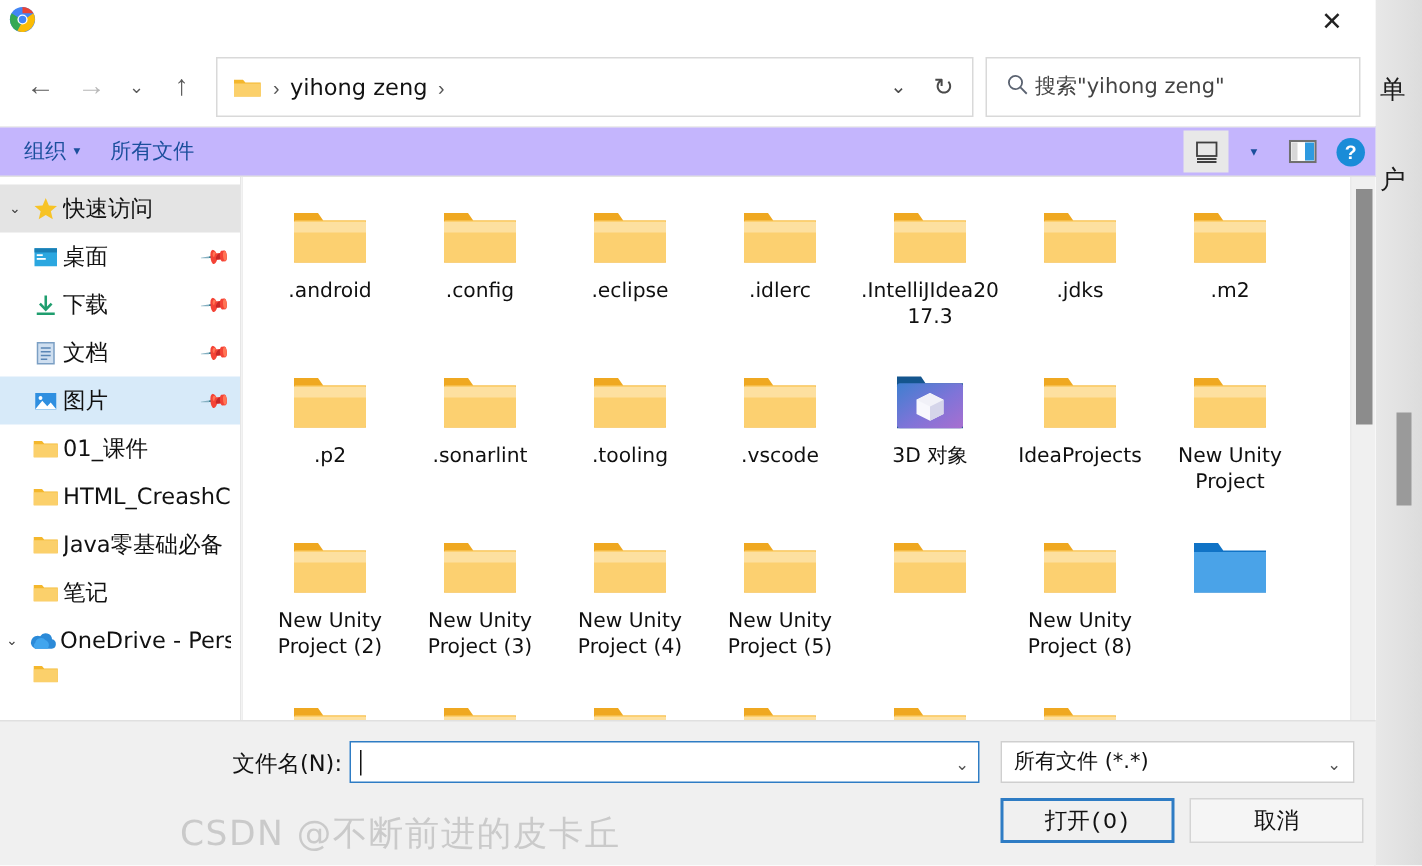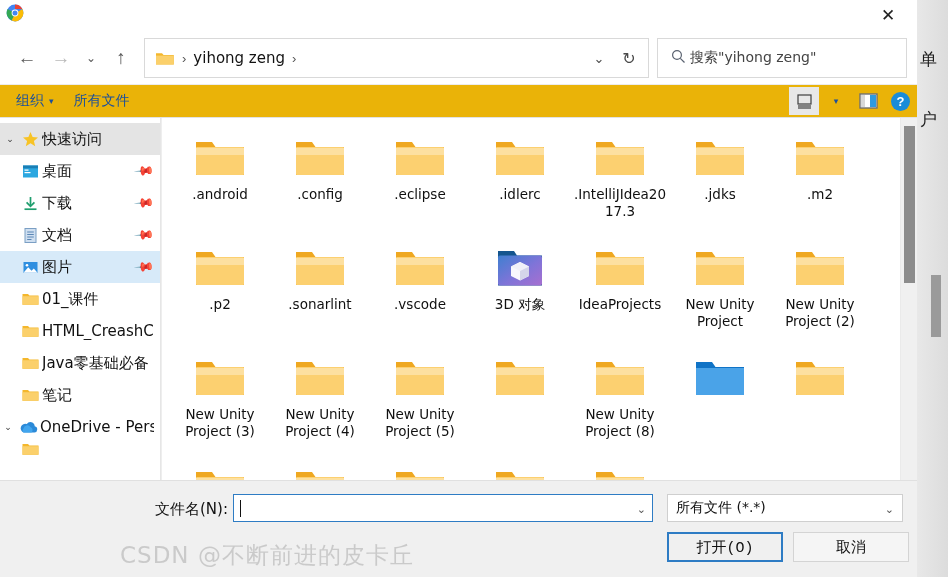--- a/index.html
+++ b/index.html
@@ -91,21 +91,21 @@
     width: 250px; height: 40px; flex: 0 0 250px;
     border: 1px solid #d9d9d9; background: #fff;
     display: flex; align-items: center; padding: 0 8px;
   }
   .search-ico { width: 24px; color: #5a6270; font-size: 14px; text-align: center; }
   .search-ph { font-size: 14px; color: #444; font-family: "DejaVu Sans", sans-serif; }
 
   
   .toolbar {
     height: 34px; flex: 0 0 34px; display: flex; align-items: center;
-    background: #eab308; border-top: 1px solid #ececec;
+    background: #c4b5fd; border-top: 1px solid #ececec;
     border-bottom: 1px solid #e2e2e2; padding-left: 6px;
   }
   .tb-item {
     font-size: 14px; color: #1b4f9c; padding: 0 10px; height: 26px;
     display: flex; align-items: center; cursor: default;
     font-family: "DejaVu Sans", sans-serif;
   }
   .tb-caret { font-size: 9px; margin-left: 5px; color: #1b4f9c; }
   .tb-spacer { flex: 1 1 auto; }
   .tb-icon {
@@ -520,20 +520,28 @@
                 </svg></div>
               <div class="tile-label">.p2</div>
             </div>
             <div class="tile">
               <div class="tile-icon"><svg width="56" height="46" viewBox="0 0 56 46">
                   <path d="M4 8 h16 l3.5 5 h28.5 v28 h-48 z" fill="#efa821"></path>
                   <path d="M4 14 q0-1 1-1 h46 q1 0 1 1 v26 q0 1 -1 1 h-46 q-1 0 -1 -1 z" fill="#fcd070"></path>
                   <path d="M4 14 h48 v7 h-48 z" fill="#fde0a0"></path>
                 </svg></div>
               <div class="tile-label">.sonarlint</div>
+            </div>
+            <div class="tile">
+              <div class="tile-icon"><svg width="56" height="46" viewBox="0 0 56 46">
+                  <path d="M4 8 h16 l3.5 5 h28.5 v28 h-48 z" fill="#efa821"></path>
+                  <path d="M4 14 q0-1 1-1 h46 q1 0 1 1 v26 q0 1 -1 1 h-46 q-1 0 -1 -1 z" fill="#fcd070"></path>
+                  <path d="M4 14 h48 v7 h-48 z" fill="#fde0a0"></path>
+                </svg></div>
+              <div class="tile-label">.tooling</div>
             </div>
             <div class="tile">
               <div class="tile-icon"><svg width="56" height="46" viewBox="0 0 56 46">
                   <path d="M4 8 h16 l3.5 5 h28.5 v28 h-48 z" fill="#efa821"></path>
                   <path d="M4 14 q0-1 1-1 h46 q1 0 1 1 v26 q0 1 -1 1 h-46 q-1 0 -1 -1 z" fill="#fcd070"></path>
                   <path d="M4 14 h48 v7 h-48 z" fill="#fde0a0"></path>
                 </svg></div>
               <div class="tile-label">.vscode</div>
             </div>
             <div class="tile">

